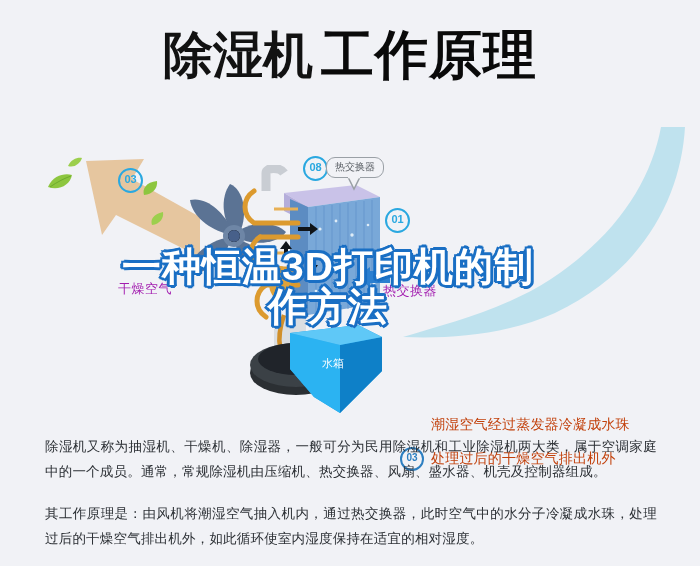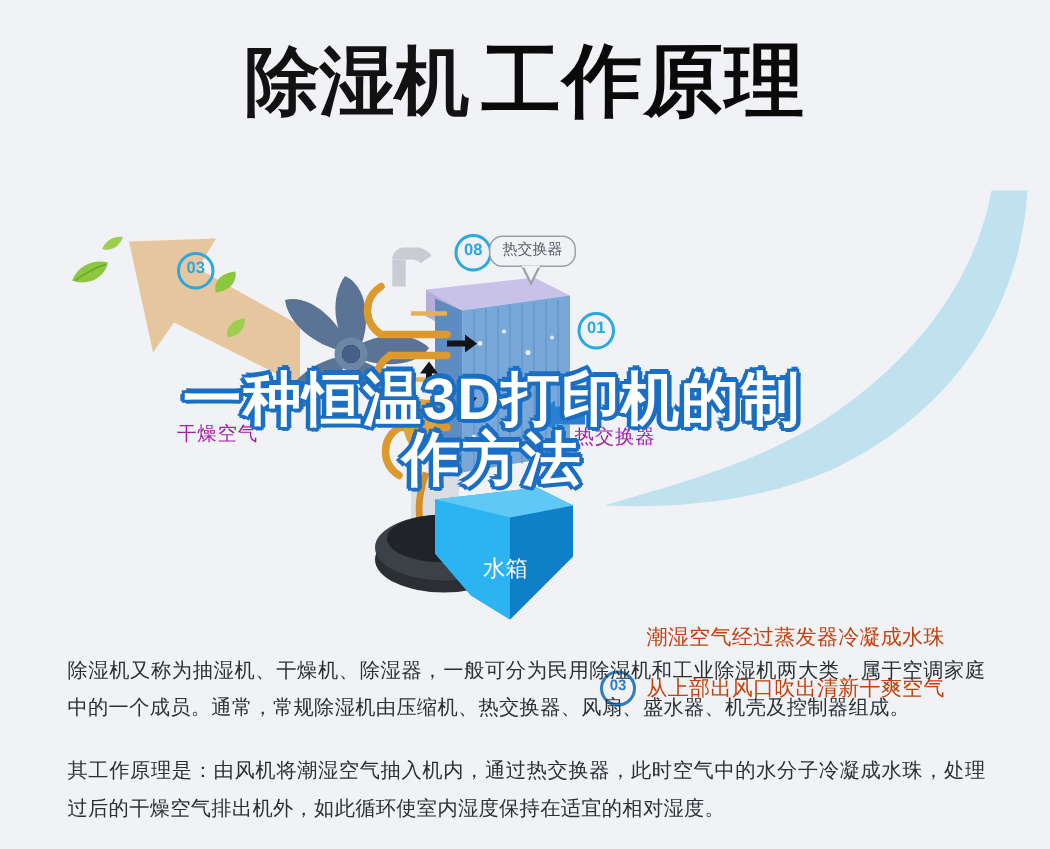--- a/index.html
+++ b/index.html
@@ -141,21 +141,21 @@
   
   .diag-label {
     position: absolute;
     color: #a21caf;
     font-size: 13px;
     white-space: nowrap;
     letter-spacing: 0.5px;
   }
   .label-dry   { left: 118px; top: 155px; }
   .label-humid { left: 383px; top: 157px; }
-  .label-tank  { left: 322px; top: 245px; color: #ffffff; font-size: 15px; letter-spacing: 0; text-align: right; }
+  .label-tank  { left: 322px; top: 231px; color: #ffffff; font-size: 11px; letter-spacing: 0; text-align: right; }
 
   
   .steps {
     position: absolute;
     left: 400px;
     top: 408px;
     width: 300px;
   }
   .step-row {
     display: flex;
@@ -363,21 +363,21 @@
     <div class="diag-label label-tank">水箱</div>
   </div>
 
   <div class="steps">
     <div class="step-row">
       <div class="step-badge ghost">02</div>
       <div class="step-text">潮湿空气经过蒸发器冷凝成水珠</div>
     </div>
     <div class="step-row">
       <div class="step-badge">03</div>
-      <div class="step-text">从上部出风口吹出清新干爽空气</div>
+      <div class="step-text">处理过后的干燥空气排出机外</div>
     </div>
   </div>
 
   <div class="overlay">
     <div class="overlay-line">一种恒温3D打印机的制</div>
     <div class="overlay-line overlay-line-2">作方法</div>
   </div>
 
   <div class="copy">
     <p class="para">除湿机又称为抽湿机、干燥机、除湿器，一般可分为民用除湿机和工业除湿机两大类，属于空调家庭中的一个成员。通常，常规除湿机由压缩机、热交换器、风扇、盛水器、机壳及控制器组成。</p>

